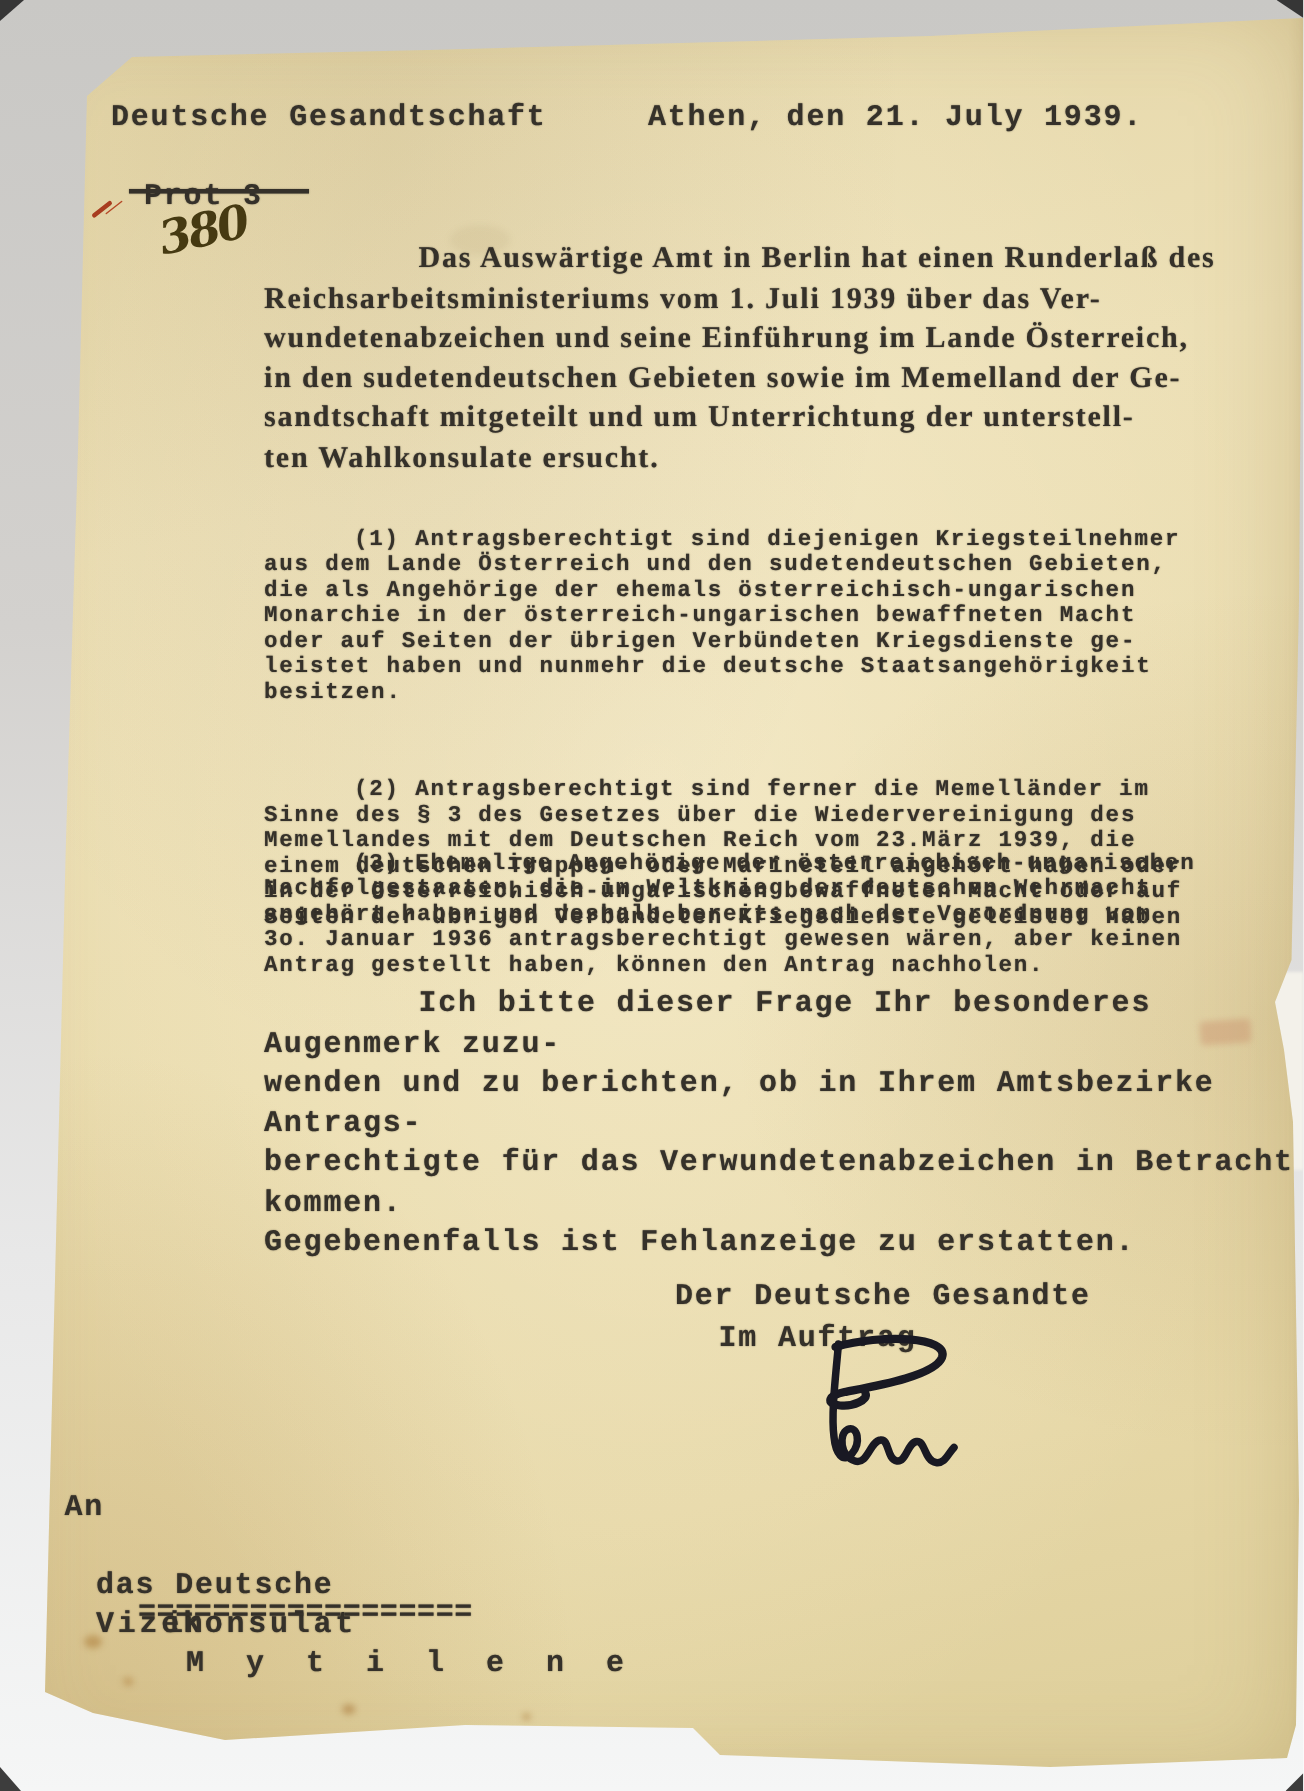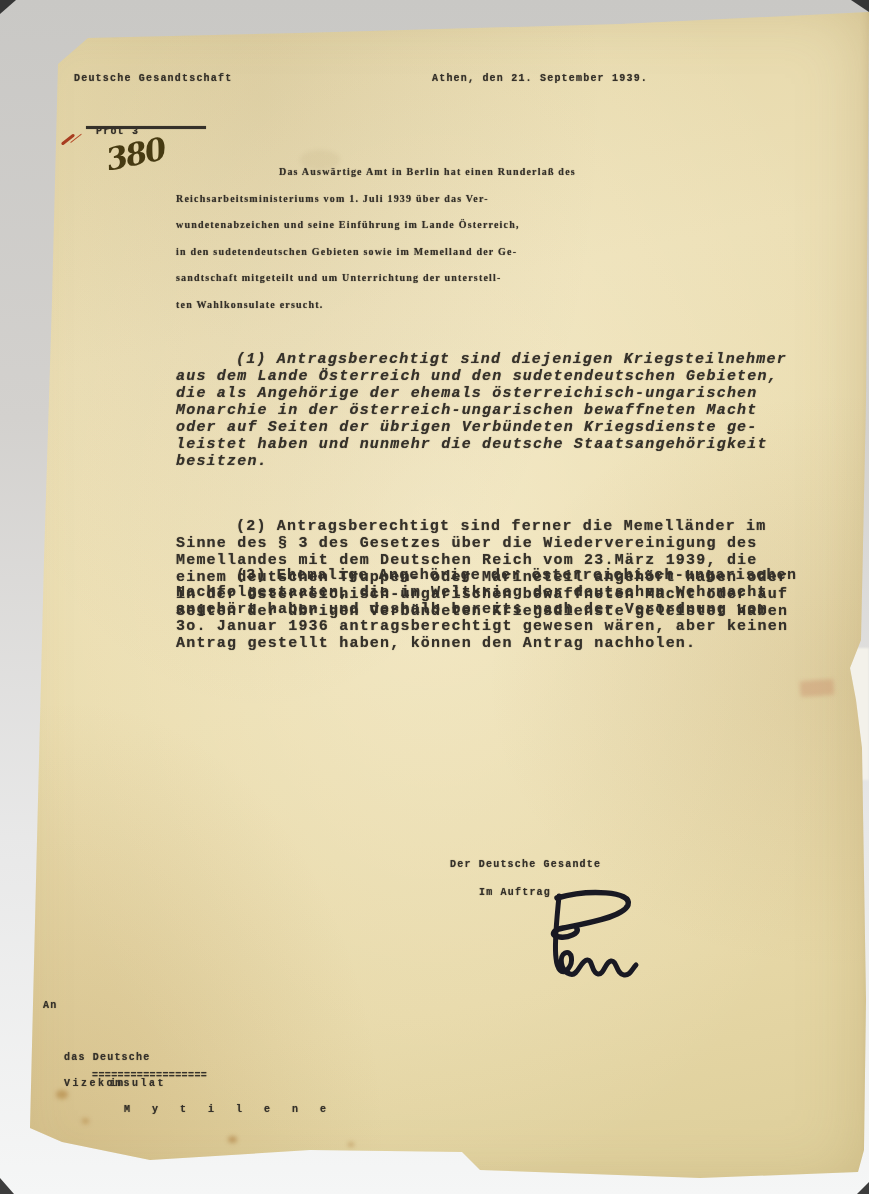--- a/index.html
+++ b/index.html
@@ -33,21 +33,21 @@
       radial-gradient(ellipse at 30% 8%, rgba(120,90,40,0.10), transparent 40%),
       radial-gradient(ellipse at 97% 57%, rgba(140,105,55,0.12), transparent 30%),
       radial-gradient(ellipse at 8% 97%, rgba(150,105,40,0.20), transparent 28%),
       radial-gradient(ellipse at 50% 45%, rgba(255,249,228,0.40), transparent 72%),
       linear-gradient(168deg, #e4d6a8 0%, #ecdfb5 28%, #eadcae 55%, #e6d7a6 80%, #ddce9a 100%);
     box-shadow: inset 0 0 70px rgba(145,115,55,0.28), inset 0 0 10px rgba(120,90,40,0.18);
   }
 
   .stain { position: absolute; border-radius: 50%; filter: blur(2px); }
 
-  .tw { position: absolute; color: #35312a; font-weight: bold; font-size: 10px;
+  .tw { position: absolute; color: #35312a; font-weight: bold; font-size: 20px;
     letter-spacing: 1.2px; line-height: 26.5px; white-space: pre-line;
     text-shadow: 0 0 1px rgba(45,40,30,0.65); }
   .single { line-height: 17px; font-size: 15px; }
   .indent-main { text-indent: 103px; }
   .indent-item { text-indent: 60px; }
 
   .sender { left: 74px; top: 66px; }
   .prot { left: 96px; top: 99px; margin-top: 20px; }
   .prot-underline { position: absolute; left: 86px; top: 126px; width: 120px; height: 3px;
     background: #35312a; box-shadow: 0 0 1px rgba(45,40,30,0.6); }
@@ -55,21 +55,21 @@
 
   .note-380 { position: absolute; left: 106px; top: 136px;
     font-family: "DejaVu Serif", serif; font-style: italic; font-weight: bold;
     font-size: 31px; color: #463a12; transform: rotate(-12deg); letter-spacing: -2px; }
   .red-mark { position: absolute; left: 60px; top: 138px; width: 16px; height: 3px;
     background: #a83d20; transform: rotate(-38deg); border-radius: 2px;
     box-shadow: 7px 4px 0 -1px #b64a28; }
 
   .p-intro   { left: 176px; top: 159px;  width: 690px; font-family: Liberation Serif, serif; }
   .p-legal   { left: 176px; top: 303px;  width: 690px; }
-  .p-item1   { left: 176px; top: 351px;  width: 690px; font-style: italic; }
+  .p-item1   { left: 176px; top: 351px;  width: 690px; }
   .p-item2   { left: 176px; top: 470px;  width: 690px; margin-top: 48px; }
   .p-item3   { left: 176px; top: 567px;  width: 690px; }
   .p-request { left: 176px; top: 657px;  width: 690px; }
   .p-forms   { left: 176px; top: 759px;  width: 690px; }
 
   .closing-1 { left: 450px; top: 852px; }
   .closing-2 { left: 479px; top: 880px; }
 
   .signature { position: absolute; left: 533px; top: 888px; width: 125px; height: 102px; }
 
@@ -97,21 +97,21 @@
     <div class="stain" style="left:82px; top:1118px; width:7px; height:6px; background:rgba(170,115,45,0.40);"></div>
     <div class="stain" style="left:228px; top:1136px; width:9px; height:7px; background:rgba(160,105,40,0.45);"></div>
     <div class="stain" style="left:348px; top:1142px; width:6px; height:5px; background:rgba(160,105,40,0.38);"></div>
     <div class="stain" style="left:112px; top:28px; width:8px; height:6px; background:rgba(150,70,30,0.40);"></div>
     <div class="stain" style="left:300px; top:150px; width:40px; height:20px; background:rgba(140,110,60,0.08);"></div>
     <div class="faint-stamp"></div>
 
     <div class="tw sender">Deutsche Gesandtschaft</div>
     <div class="tw prot">Prot 3</div>
     <div class="prot-underline"></div>
-    <div class="tw dateline">Athen, den 21. September 1939.</div>
+    <div class="tw dateline">Athen, den 21. July 1939.</div>
 
     <div class="note-380">380</div>
     <div class="red-mark"></div>
 
     <div class="tw p-intro indent-main">Das Auswärtige Amt in Berlin hat einen Runderlaß des
 Reichsarbeitsministeriums vom 1. Juli 1939 über das Ver-
 wundetenabzeichen und seine Einführung im Lande Österreich,
 in den sudetendeutschen Gebieten sowie im Memelland der Ge-
 sandtschaft mitgeteilt und um Unterrichtung der unterstell-
 ten Wahlkonsulate ersucht.</div>
@@ -126,20 +126,24 @@
 Sinne des § 3 des Gesetzes über die Wiedervereinigung des
 Memellandes mit dem Deutschen Reich vom 23.März 1939, die
 einem deutschen Truppen- oder Marineteil angehört haben oder
 in der österreichisch-ungarischen bewaffneten Macht oder auf
 Seiten der übrigen Verbündeten Kriegsdienste geleistet haben</div>
     <div class="tw single p-item3 indent-item">(3) Ehemalige Angehörige der österreichisch-ungarischen
 Nachfolgestaaten, die im Weltkrieg der deutschen Wehrmacht
 angehört haben und deshalb bereits nach der Verordnung vom
 3o. Januar 1936 antragsberechtigt gewesen wären, aber keinen
 Antrag gestellt haben, können den Antrag nachholen.</div>
+    <div class="tw p-request indent-main">Ich bitte dieser Frage Ihr besonderes Augenmerk zuzu-
+wenden und zu berichten, ob in Ihrem Amtsbezirke Antrags-
+berechtigte für das Verwundetenabzeichen in Betracht kommen.
+Gegebenenfalls ist Fehlanzeige zu erstatten.</div>
 
     <div class="tw closing-1">Der Deutsche Gesandte</div>
     <div class="tw closing-2">Im Auftrag</div>
 
     <svg class="signature" viewBox="0 0 125 102">
       <path d="M 24 10 C 55 1 100 3 95 17 C 90 30 45 37 30 40 C 19 42 17 48 27 49 C 36 50 46 45 44 41" fill="none" stroke="#191923" stroke-width="5.5" stroke-linecap="round"></path>
       <path d="M 26 8 C 24 30 21 55 23 70 C 24 81 29 88 35 81 C 41 74 39 62 32 65 C 26 68 27 83 37 86
                C 45 89 47 73 54 72 C 60 71 58 85 65 86 C 71 87 72 74 78 73 C 84 72 83 86 91 87 C 97 88 99 81 103 77" fill="none" stroke="#191923" stroke-width="5" stroke-linecap="round"></path>
     </svg>
 

